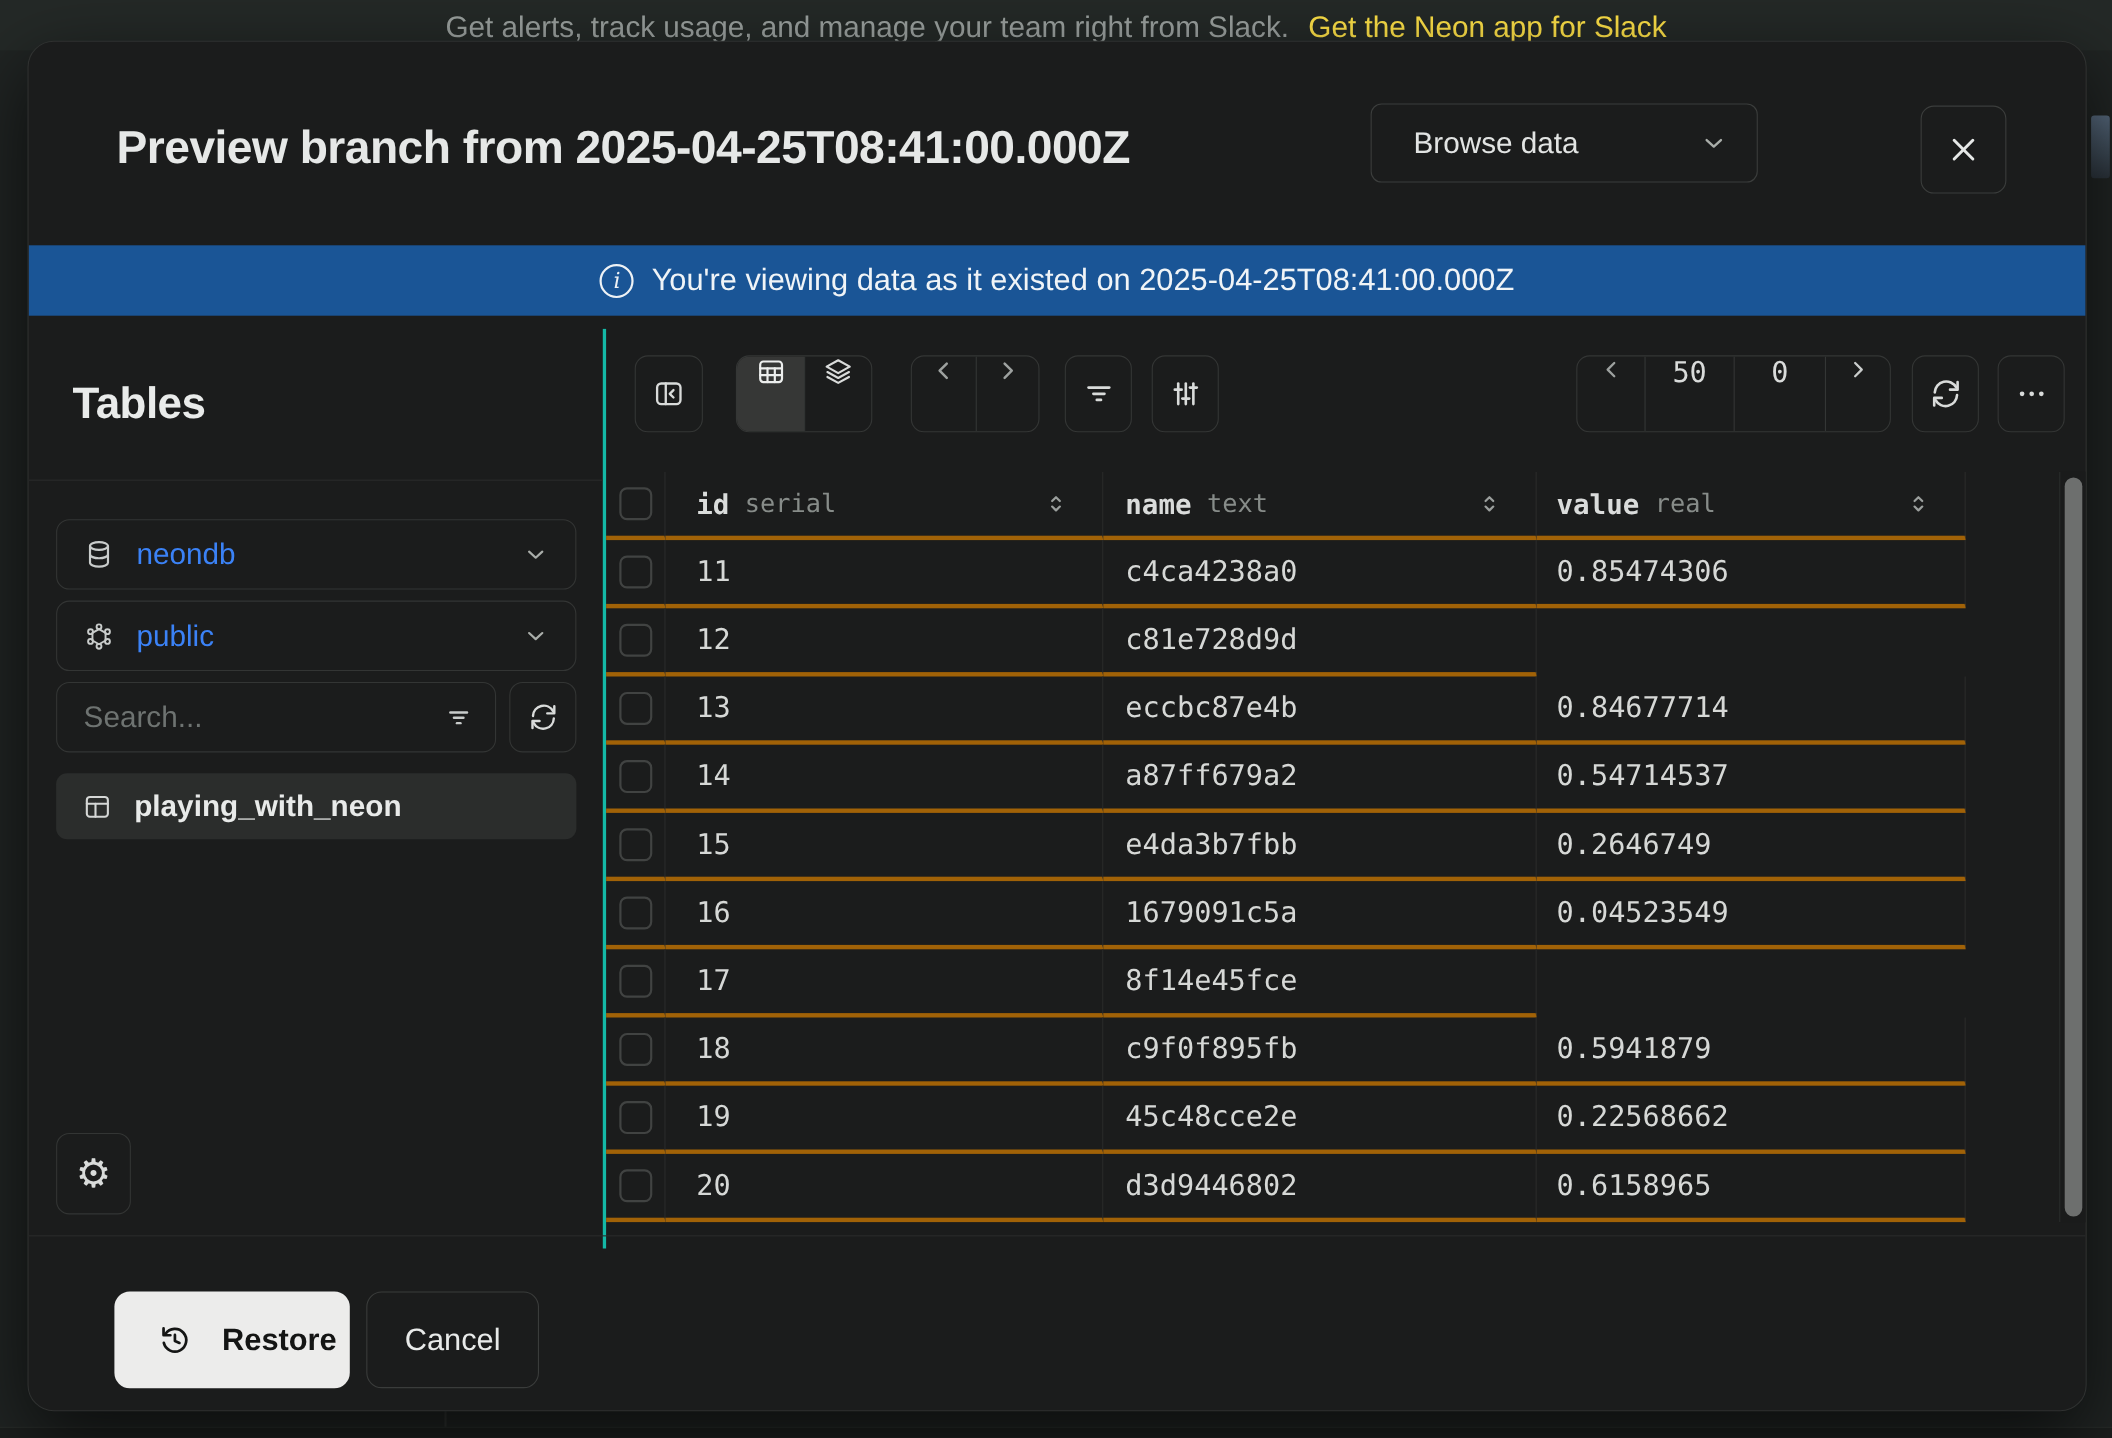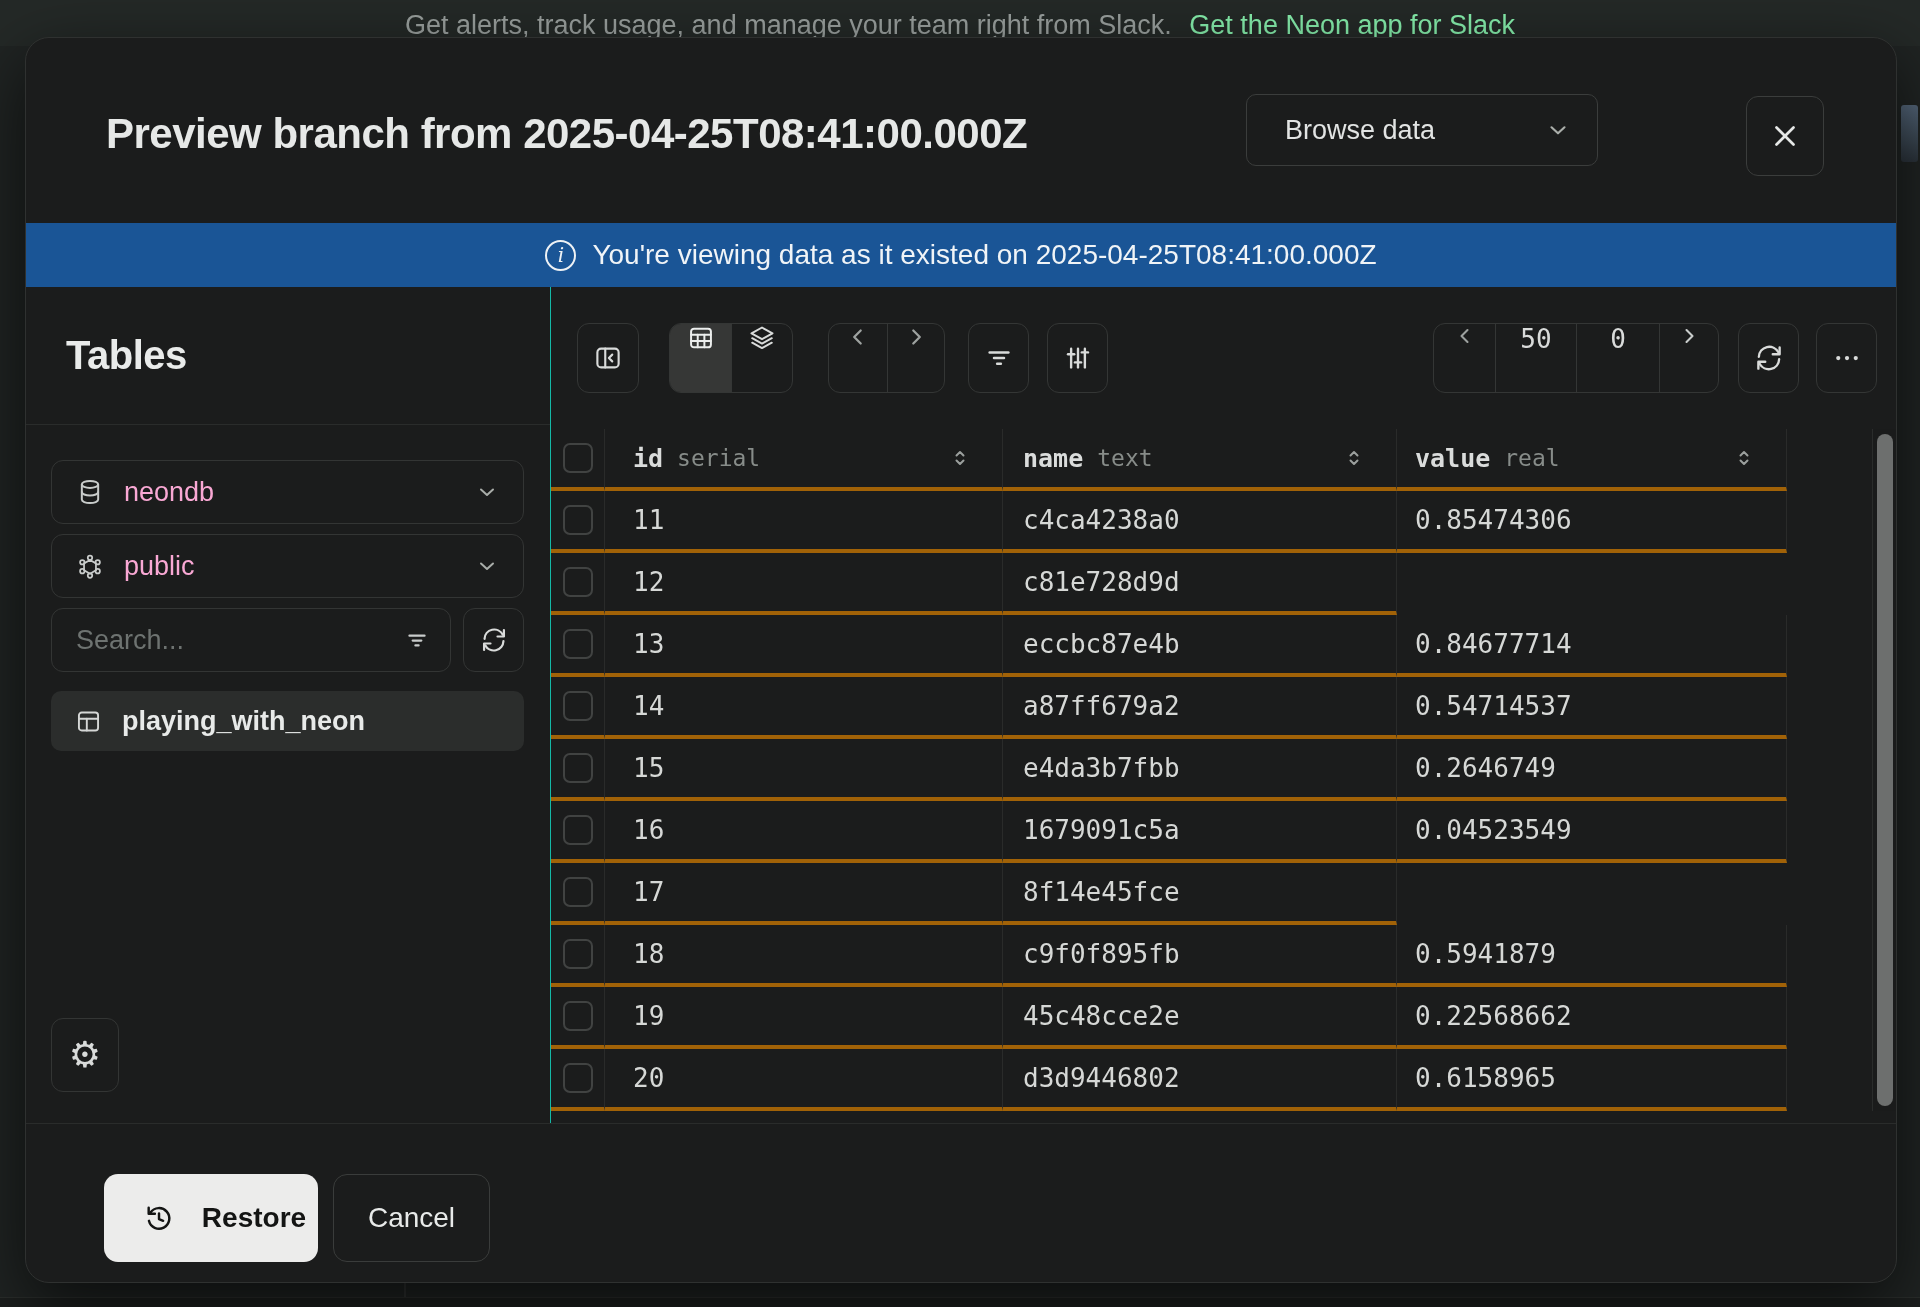--- a/index.html
+++ b/index.html
@@ -11,21 +11,21 @@
     position:relative;
   }
   .mono { font-family:"DejaVu Sans Mono", monospace; }
 
   
   .top-promo {
     position:absolute; top:0; left:0; width:1920px; height:46px;
     background:#242927; text-align:center; padding-top:10px;
     font-size:27px; color:#9aa09e; white-space:nowrap;
   }
-  .top-promo a { color:#86efac; text-decoration:none; margin-left:10px; cursor:pointer; }
+  .top-promo a { color:#fde047; text-decoration:none; margin-left:10px; cursor:pointer; }
   .bg-avatar {
     position:absolute; top:105px; left:1901px; width:17px; height:57px;
     border-radius:3px; background:linear-gradient(180deg,#55677b 0%, #3d4a56 60%, #2c343c 100%);
   }
   .bg-bottom-strip {
     position:absolute; left:0; top:1297px; width:1920px; height:10px;
     background:#1c1f1e; border-top:1px solid #2b2e2c;
   }
   .bg-bottom-divider {
     position:absolute; left:404px; top:1283px; width:2px; height:14px; background:#2f3231;
@@ -68,33 +68,33 @@
     display:flex; align-items:center; justify-content:center;
     font-family:"DejaVu Serif", serif; font-style:italic; font-size:20px; line-height:1;
     color:#eef2f5; flex:0 0 auto;
   }
 
   
   .modal-body { position:absolute; left:0; top:249px; width:100%; height:836px; }
 
   
   .sidebar {
-    position:absolute; left:0; top:0; width:525px; height:836px;
-    border-right:1px solid #14b8a6;
+    position:absolute; left:0; top:12px; width:525px; height:836px;
+    border-right:3px solid #14b8a6;
   }
   .sidebar-head {
     height:138px; border-bottom:1px solid #2a2c2b; display:flex; align-items:center;
     padding-left:40px;
   }
   .sidebar-head h2 { font-size:40px; font-weight:700; color:#e9ebea; letter-spacing:-.5px; }
   .sidebar-content { padding:35px 0 0 25px; }
   .select-box {
     width:473px; height:64px; border:1px solid #333534; border-radius:12px;
     display:flex; align-items:center; padding:0 24px; gap:20px;
-    margin-bottom:10px; cursor:pointer; background:transparent; color:#f9a8d4; font-size:27px;
+    margin-bottom:10px; cursor:pointer; background:transparent; color:#3b82f6; font-size:27px;
   }
   .select-box .lbl { flex:1; text-align:left; }
   .search-row { display:flex; gap:12px; margin-top:64px0; margin-bottom:19px; }
   .search-box {
     width:400px; height:64px; border:1px solid #333534; border-radius:12px;
     display:flex; align-items:center; padding:0 20px 0 24px; gap:12px; background:transparent;
   }
   .search-box input {
     flex:1; background:transparent; border:none; outline:none;
     font-size:27px; color:#22c55e; font-family:"Liberation Sans", sans-serif; min-width:0;

